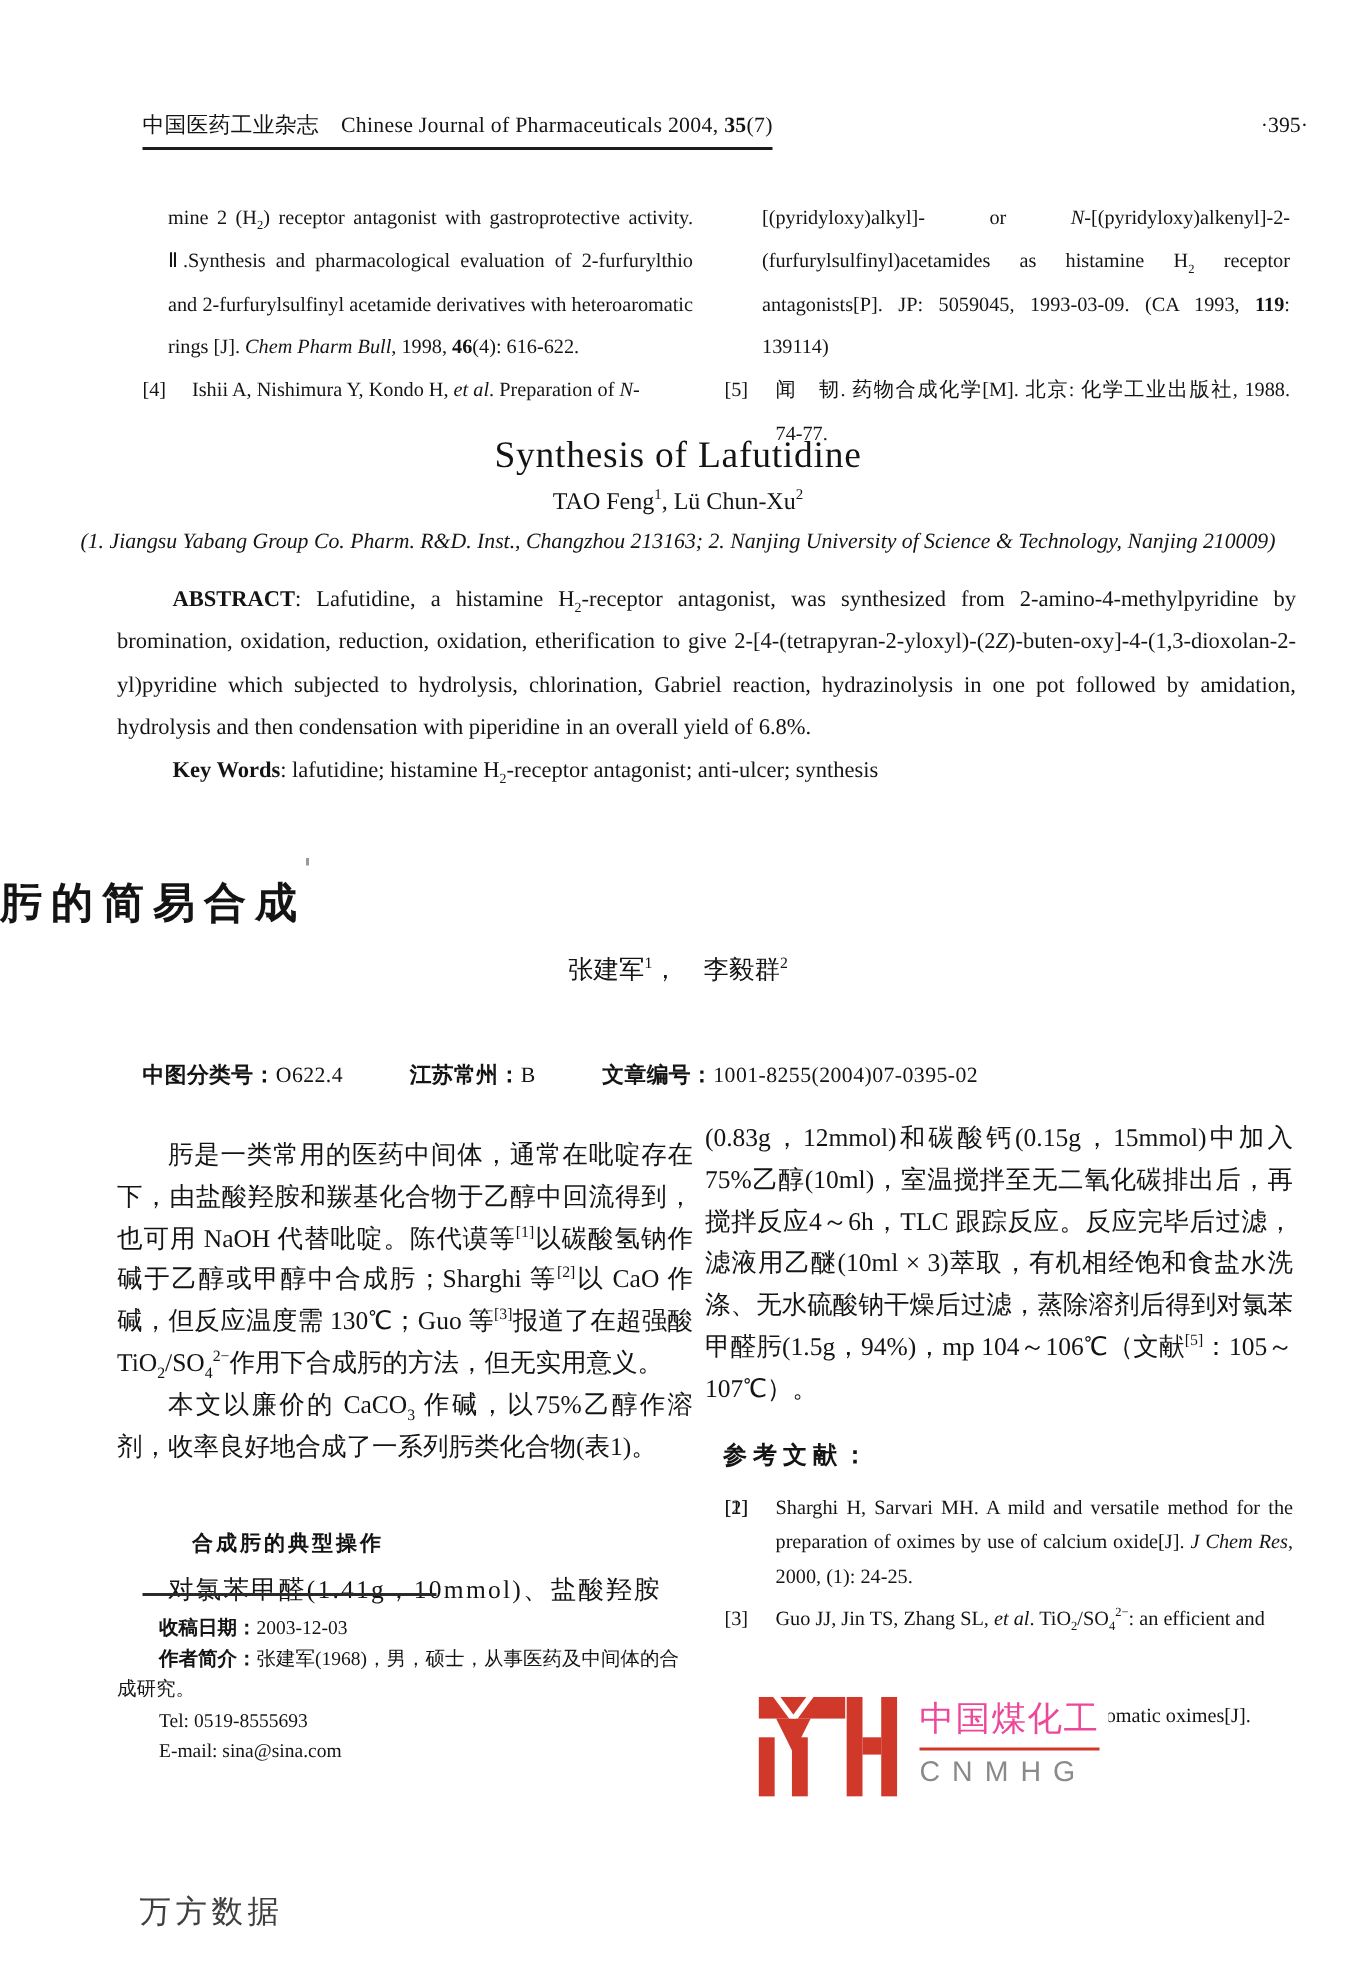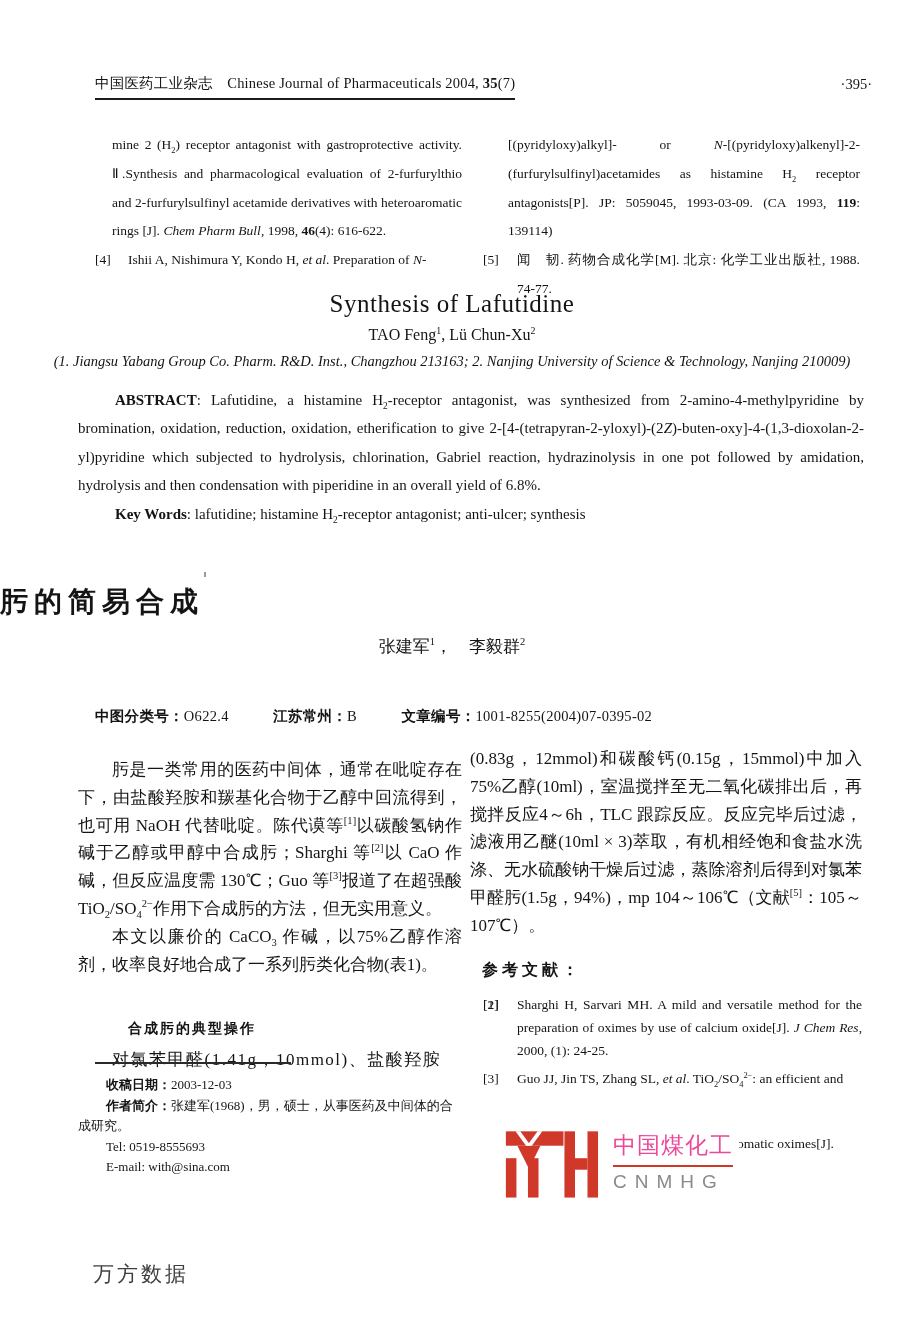--- a/index.html
+++ b/index.html
@@ -120,21 +120,21 @@
     <p class="cjk indent">本文以廉价的 CaCO<sub>3</sub> 作碱，以75%乙醇作溶剂，收率良好地合成了一系列肟类化合物(表1)。</p>
     <h3 class="sec-heading">合成肟的典型操作</h3>
     <p class="cjk indent proc">对氯苯甲醛(1.41g，10mmol)、盐酸羟胺</p>
   </div>
 
   <div class="footnotes">
     <div class="fn-rule"></div>
     <p class="first"><b>收稿日期：</b>2003-12-03</p>
     <p><b>作者简介：</b>张建军(1968)，男，硕士，从事医药及中间体的合成研究。</p>
     <p>Tel: 0519-8555693</p>
-    <p>E-mail: with@sina.com</p>
+    <p>E-mail: sina@sina.com</p>
   </div>
 
   <div class="col-right refs-bottom">
     <p class="cjk">(0.83g，12mmol)和碳酸钙(0.15g，15mmol)中加入75%乙醇(10ml)，室温搅拌至无二氧化碳排出后，再搅拌反应4～6h，TLC 跟踪反应。反应完毕后过滤，滤液用乙醚(10ml × 3)萃取，有机相经饱和食盐水洗涤、无水硫酸钠干燥后过滤，蒸除溶剂后得到对氯苯甲醛肟(1.5g，94%)，mp 104～106℃（文献<sup>[5]</sup>：105～107℃）。</p>
     <h3 class="refs-heading">参考文献：</h3>
     <div class="ref-row">
       <span class="ref-no">[1]</span>
     </div>
     <div class="ref-row">
       <span class="ref-no">[2]</span>

